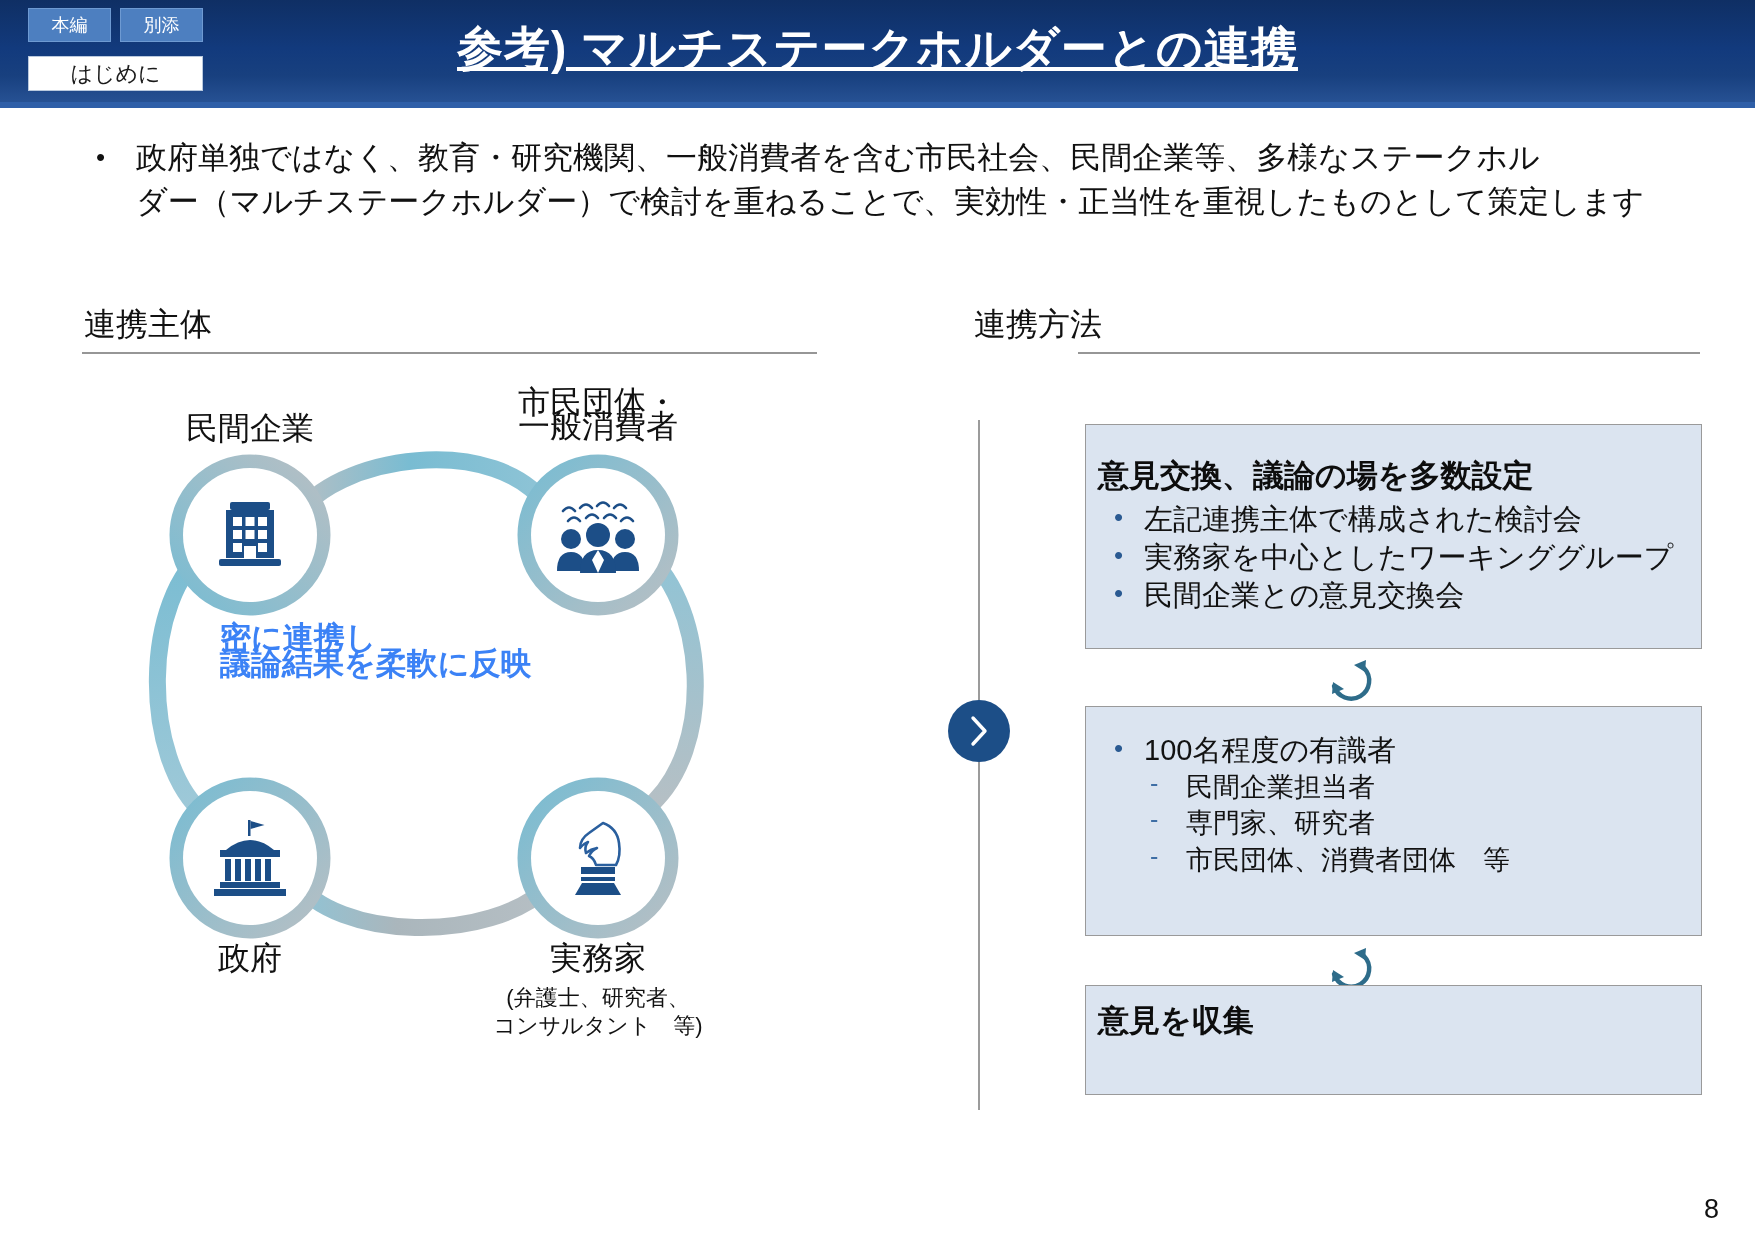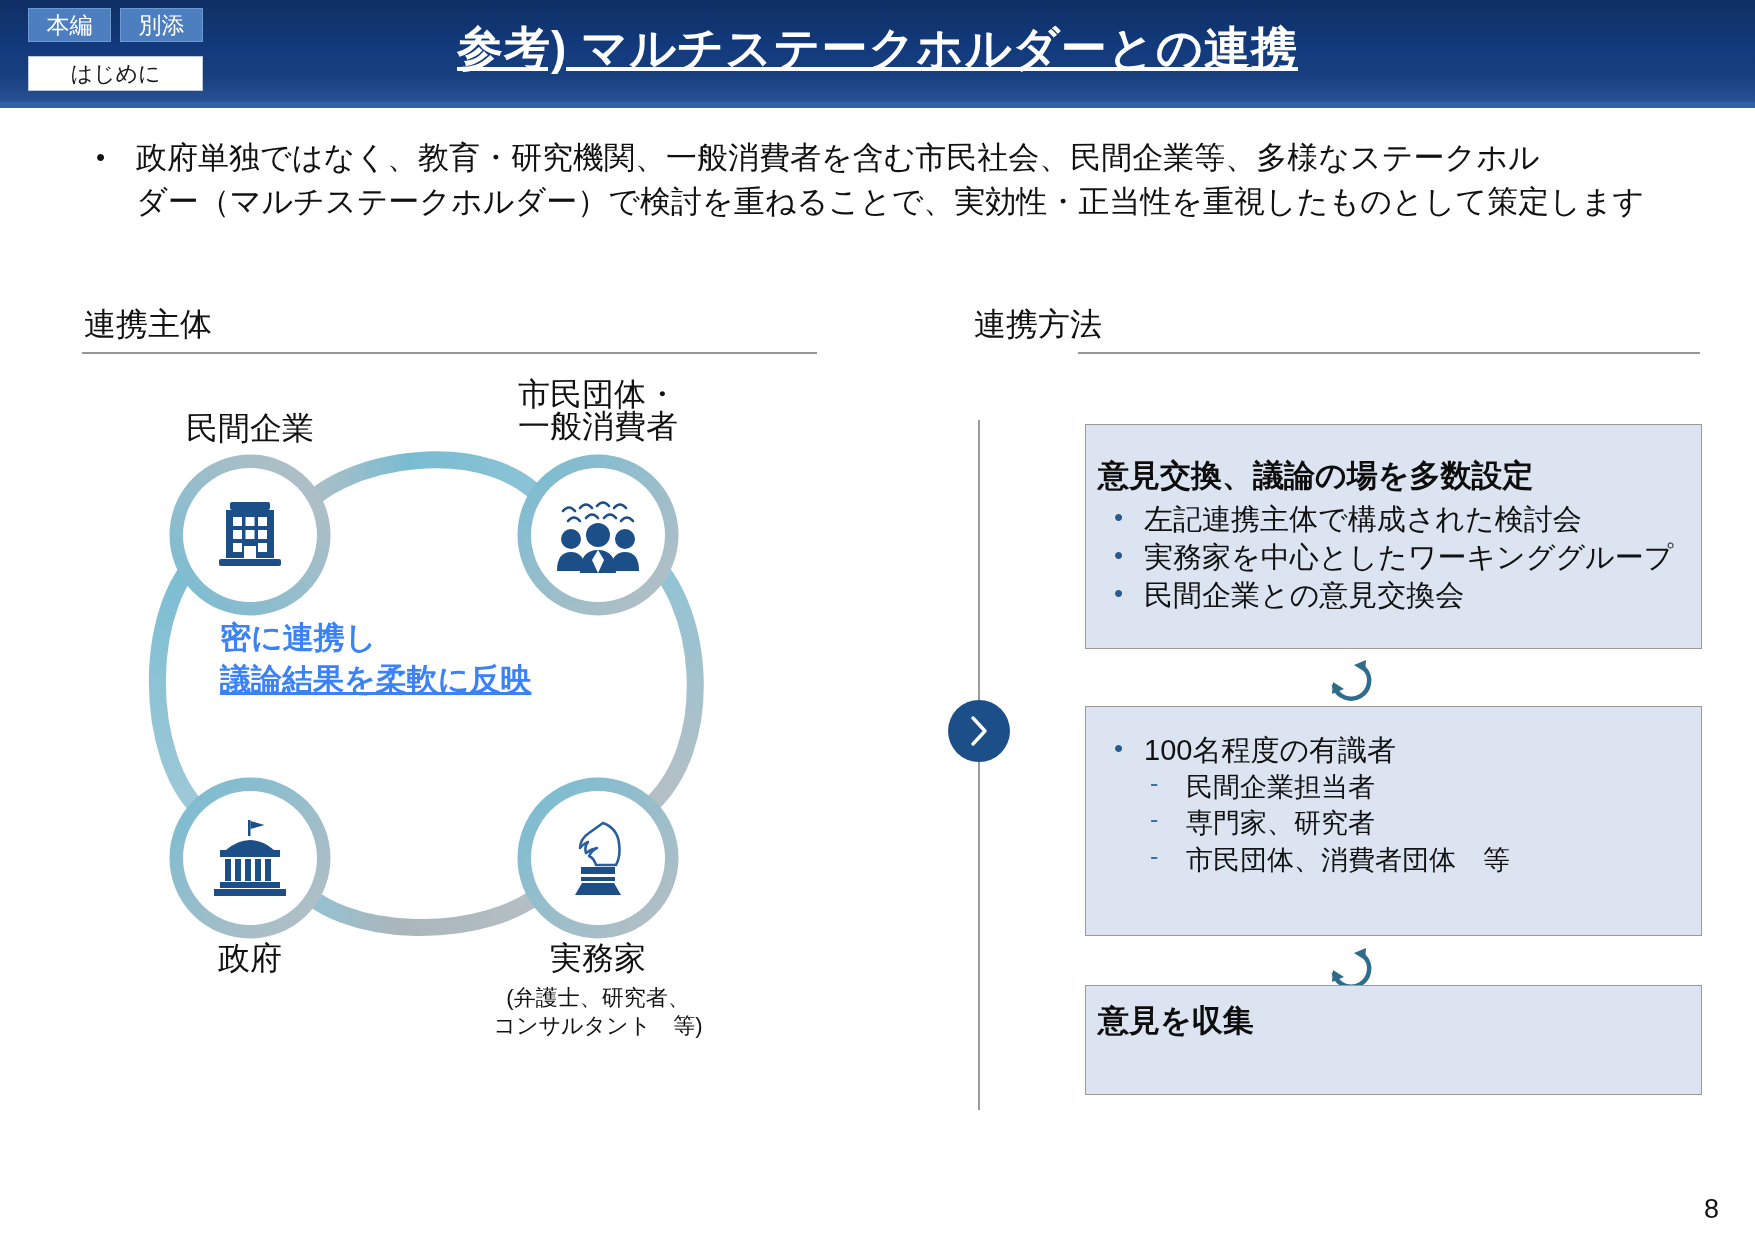--- a/index.html
+++ b/index.html
@@ -49,21 +49,21 @@
   }
   .tab-row {
     display: flex;
     gap: 9px;
   }
   .tab {
     width: 83px; height: 34px;
     background: #4d7fc0;
     border: 1px solid #6e9ad2;
     color: #ffffff;
-    font-size: 23px;
+    font-size: 18px;
     display: flex;
     align-items: center;
     justify-content: center;
     box-sizing: border-box;
   }
   .tab-wide {
     margin-top: 14px;
     width: 175px; height: 35px;
     background: #ffffff;
     border: 1px solid #b9c9de;
@@ -318,21 +318,21 @@
       <rect x="20" y="34" width="9" height="9" fill="#ffffff"></rect>
       <rect x="32.5" y="34" width="9" height="9" fill="#ffffff"></rect>
       <rect x="45" y="34" width="9" height="9" fill="#ffffff"></rect>
       <rect x="20" y="47" width="9" height="9" fill="#ffffff"></rect>
       <rect x="45" y="47" width="9" height="9" fill="#ffffff"></rect>
       <rect x="31" y="50" width="12" height="12" fill="#ffffff"></rect>
       <rect x="6" y="63" width="62" height="7" rx="2" fill="#1c4e87"></rect>
     </svg>
   </div>
 
-  <div class="node-label" style="left:368px; top:16px; width:300px;">市民団体・</div>
+  <div class="node-label" style="left:368px; top:24px; width:300px;">市民団体・</div>
   <div class="node-label" style="left:368px; top:48px; width:300px;">一般消費者</div>
   <div class="node-circle" style="left:451px; top:108px;">
     <svg width="86" height="76" viewBox="0 0 86 76">
       <g fill="none" stroke="#1c4e87" stroke-width="2.6" stroke-linecap="round">
         <path d="M8 14 q6 -7 12 0"></path>
           <path d="M25 11 q6 -7 12 0"></path>
         <path d="M42 9 q6 -7 12 0"></path>
           <path d="M59 11 q6 -7 12 0"></path>
         <path d="M13 24 q6 -7 12 0"></path>
           <path d="M31 21 q6 -7 12 0"></path>
@@ -372,21 +372,21 @@
       <rect x="22" y="50" width="34" height="7" fill="#1c4e87"></rect>
       <rect x="22" y="60" width="34" height="4" fill="#1c4e87"></rect>
       <path d="M16 78 l7 -12 l32 0 l7 12 z" fill="#1c4e87"></path>
     </svg>
   </div>
   <div class="node-label" style="left:368px; top:580px; width:300px;">実務家</div>
   <div class="node-sub" style="left:368px; top:624px; width:300px;">(弁護士、研究者、</div>
   <div class="node-sub" style="left:368px; top:652px; width:300px;">コンサルタント　等)</div>
 
   <div class="center-text" style="left:140px; top:258px; width:408px;">密に連携し</div>
-  <div class="center-text" style="left:140px; top:300px; width:408px;text-decoration:underline;">議論結果を柔軟に反映</div>
+  <div class="center-text" style="left:140px; top:284px; width:408px;">議論結果を柔軟に反映</div>
 </div>
 
 <div class="v-divider"></div>
 <div class="chevron">
   <svg width="26" height="32" viewBox="0 0 26 32">
     <path d="M7 3 L19 16 L7 29" stroke="#ffffff" stroke-width="3.4" fill="none" stroke-linecap="round" stroke-linejoin="round"></path>
   </svg>
 </div>
 
 <div class="box" style="left:1085px; top:424px; width:617px; height:225px; padding:22px 0 0 0;">

